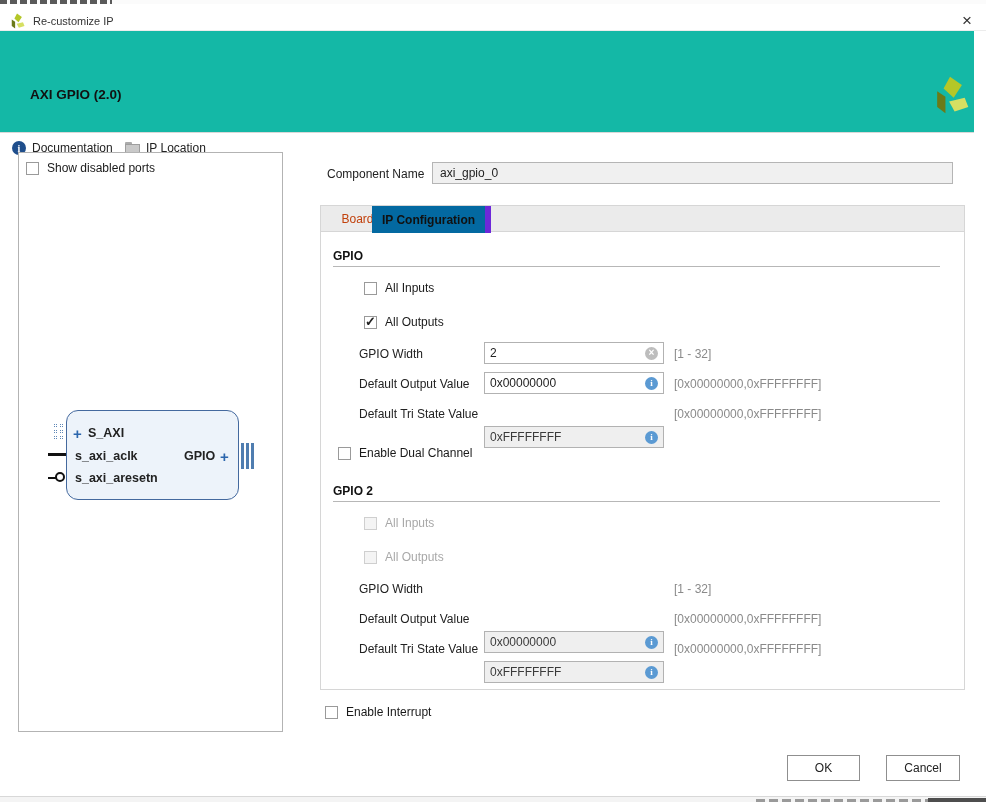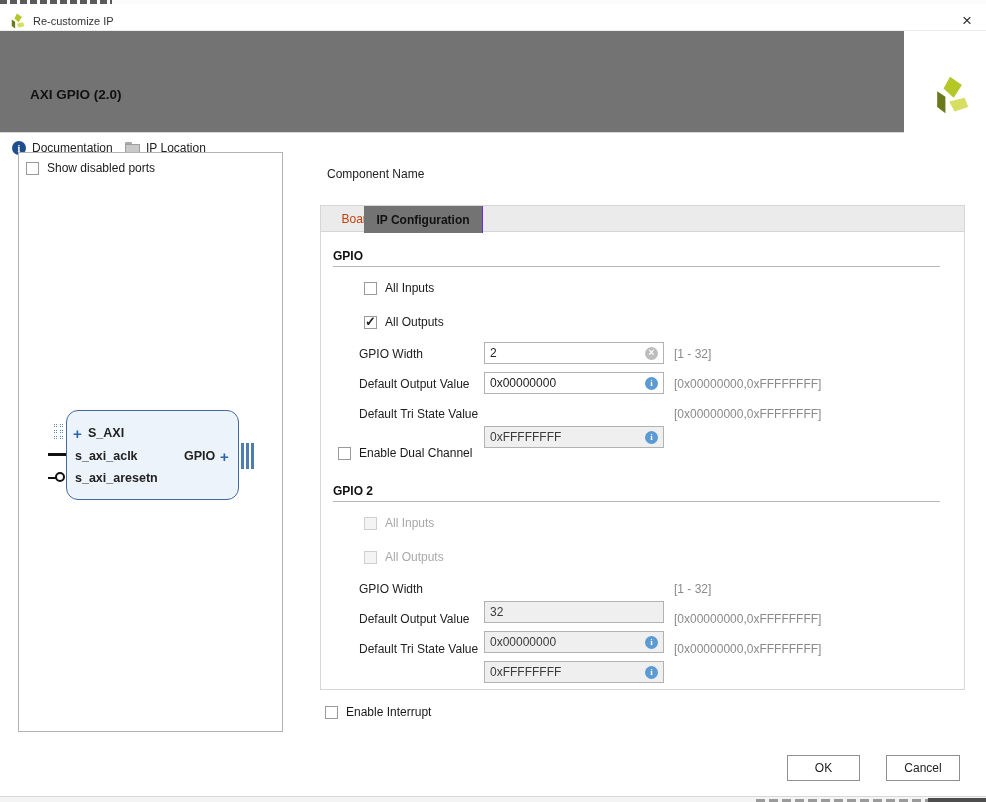--- a/index.html
+++ b/index.html
@@ -20,21 +20,21 @@
     background:repeating-linear-gradient(90deg,#9a9a9a 0 9px,#f4f4f4 9px 13px); }
   .bottom-sliver-dark { left:928px; top:797px; width:58px; height:5px; background:#4e4e4e; }
 
   
   .titlebar { left:0; top:4px; width:986px; height:27px; background:#ffffff; border-bottom:1px solid #ececec; }
   .titlebar-title { left:33px; top:11px; font-size:11px; color:#333; }
   .close-btn { left:954px; top:6px; width:26px; height:22px; display:flex; align-items:center; justify-content:center;
     font-size:17px; color:#333; cursor:default; }
 
   
-  .header { left:0; top:31px; width:904px; height:102px; background:#737373; border-bottom:1px solid #d8d8d8; }
+  .header { left:0; top:31px; width:974px; height:102px; background:#14b8a6; border-bottom:1px solid #d8d8d8; }
   .page-title { left:30px; top:56px; font-size:13.5px; font-weight:bold; color:#111; }
   .toolbar-item { top:107px; height:20px; display:flex; align-items:center; gap:6px; color:#222; font-size:12px; }
   .doc-btn { left:12px; }
   .loc-btn { left:125px; }
   .info-badge { width:14px; height:14px; border-radius:50%; background:#1f4e8c; color:#fff;
     display:flex; align-items:center; justify-content:center; font-size:10px; font-weight:bold; font-family:"Liberation Serif", serif; }
 
   
   .ports-panel { left:18px; top:152px; width:265px; height:580px; background:#ffffff; border:1px solid #b3b3b3; }
   .cb { width:13px; height:13px; border:1px solid #9a9a9a; background:#fff; display:inline-block; position:relative; flex:0 0 auto; }
@@ -58,22 +58,22 @@
   
   .comp-label { left:327px; top:167px; font-size:12px; color:#222; }
   .comp-field { left:432px; top:162px; width:521px; height:22px; background:#f0f0f0; border:1px solid #b5b5b5;
     display:flex; align-items:center; padding:0 7px; font-size:12px; color:#222; }
 
   
   .tab-panel { left:320px; top:205px; width:645px; height:485px; border:1px solid #d6d6d6; background:#ffffff; }
   .tab-bar { left:321px; top:206px; width:643px; height:26px; background:#ebebeb; border-bottom:1px solid #d6d6d6; }
   .tab { position:absolute; top:206px; height:26px; display:flex; align-items:center; justify-content:center; font-size:12px; }
   .tab-board { left:321px; width:74px; color:#c2410c; border-right:1px solid #d9d9d9; }
-  .tab-ipcfg { left:364px; width:119px; height:27px; background:#737373; color:#111; font-weight:bold;
-    border-right:1px solid #6d28d9; z-index:2; }
+  .tab-ipcfg { left:372px; width:119px; height:27px; background:#0369a1; color:#111; font-weight:bold;
+    border-right:6px solid #6d28d9; z-index:2; }
 
   .section-title { font-weight:bold; font-size:12px; color:#111; }
   .section-rule { height:1px; background:#b7b7b7; }
 
   .row-label { font-size:12px; color:#222; white-space:nowrap; }
   .field { position:absolute; width:180px; height:22px; border:1px solid #b2b2b2; background:#fff;
     display:flex; align-items:center; padding:0 5px; font-size:12px; color:#222; }
   .field.disabled { background:#efefef;margin-top:24px; }
   .ficon { width:13px; height:13px; border-radius:50%; color:#fff; display:flex; align-items:center; justify-content:center;
     flex:0 0 auto; font-weight:bold; }
@@ -158,20 +158,23 @@
   <div class="abs clk-stub"></div>
   <div class="abs rst-line"></div>
   <div class="abs rst-circle"></div>
   <div class="abs gpio-bars">
       <span></span>
       <span></span>
       <span></span>
     </div>
 
   <div class="abs comp-label">Component Name</div>
+  <div class="abs comp-field">
+    <span>axi_gpio_0</span>
+  </div>
 
   <div class="abs tab-panel"></div>
   <div class="abs tab-bar"></div>
   <div class="tab tab-board">Board</div>
   <div class="tab tab-ipcfg">IP Configuration</div>
 
   <div class="abs section-title" style="left:333px; top:249px;">GPIO</div>
   <div class="abs section-rule" style="left:333px; top:266px; width:607px;"></div>
 
   <div class="abs cb-row" style="left:364px; top:281px;">
@@ -217,23 +220,20 @@
   <div class="abs cb-row" style="left:364px; top:516px;">
     <span class="cb disabled"></span>
     <span class="lbl-dis">All Inputs</span>
   </div>
   <div class="abs cb-row" style="left:364px; top:550px;">
     <span class="cb disabled"></span>
     <span class="lbl-dis">All Outputs</span>
   </div>
 
   <div class="abs row-label" style="left:359px; top:582px;">GPIO Width</div>
-  <div class="field disabled" style="left:484px; top:577px;">
-    <span class="fval dim">32</span>
-  </div>
   <div class="abs range" style="left:674px; top:582px;">[1 - 32]</div>
 
   <div class="abs row-label" style="left:359px; top:612px;">Default Output Value</div>
   <div class="field disabled" style="left:484px; top:607px;">
     <span class="fval dim">0x00000000</span>
     <span class="ficon info">i</span>
   </div>
   <div class="abs range" style="left:674px; top:612px;">[0x00000000,0xFFFFFFFF]</div>
 
   <div class="abs row-label" style="left:359px; top:642px;">Default Tri State Value</div>

